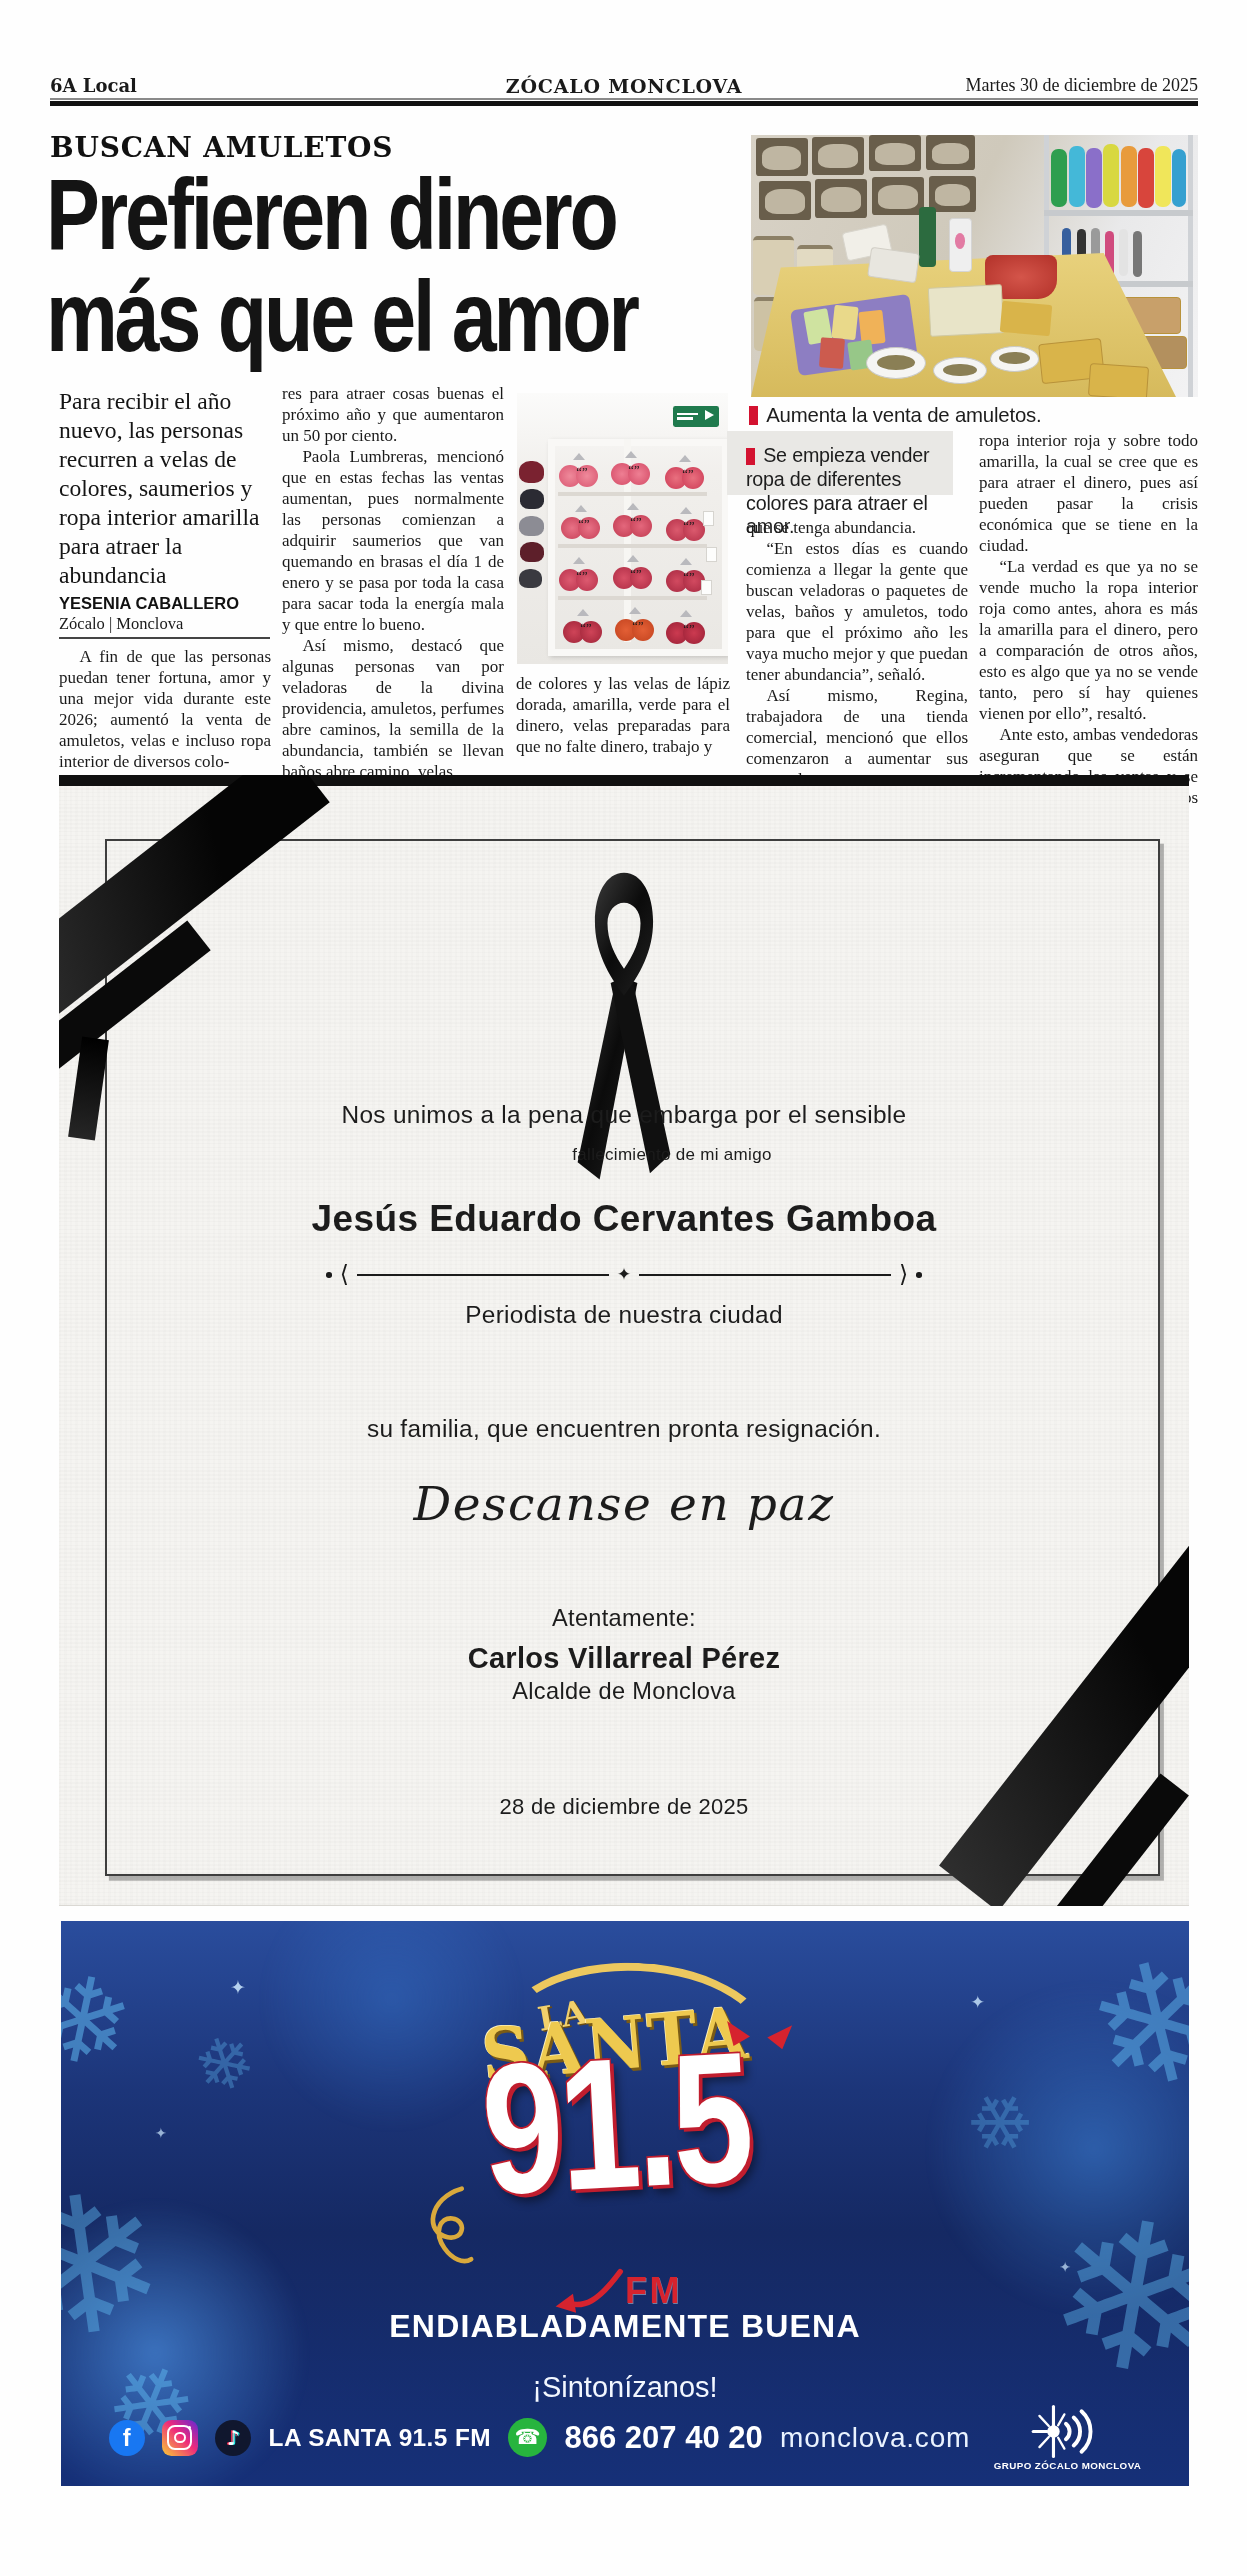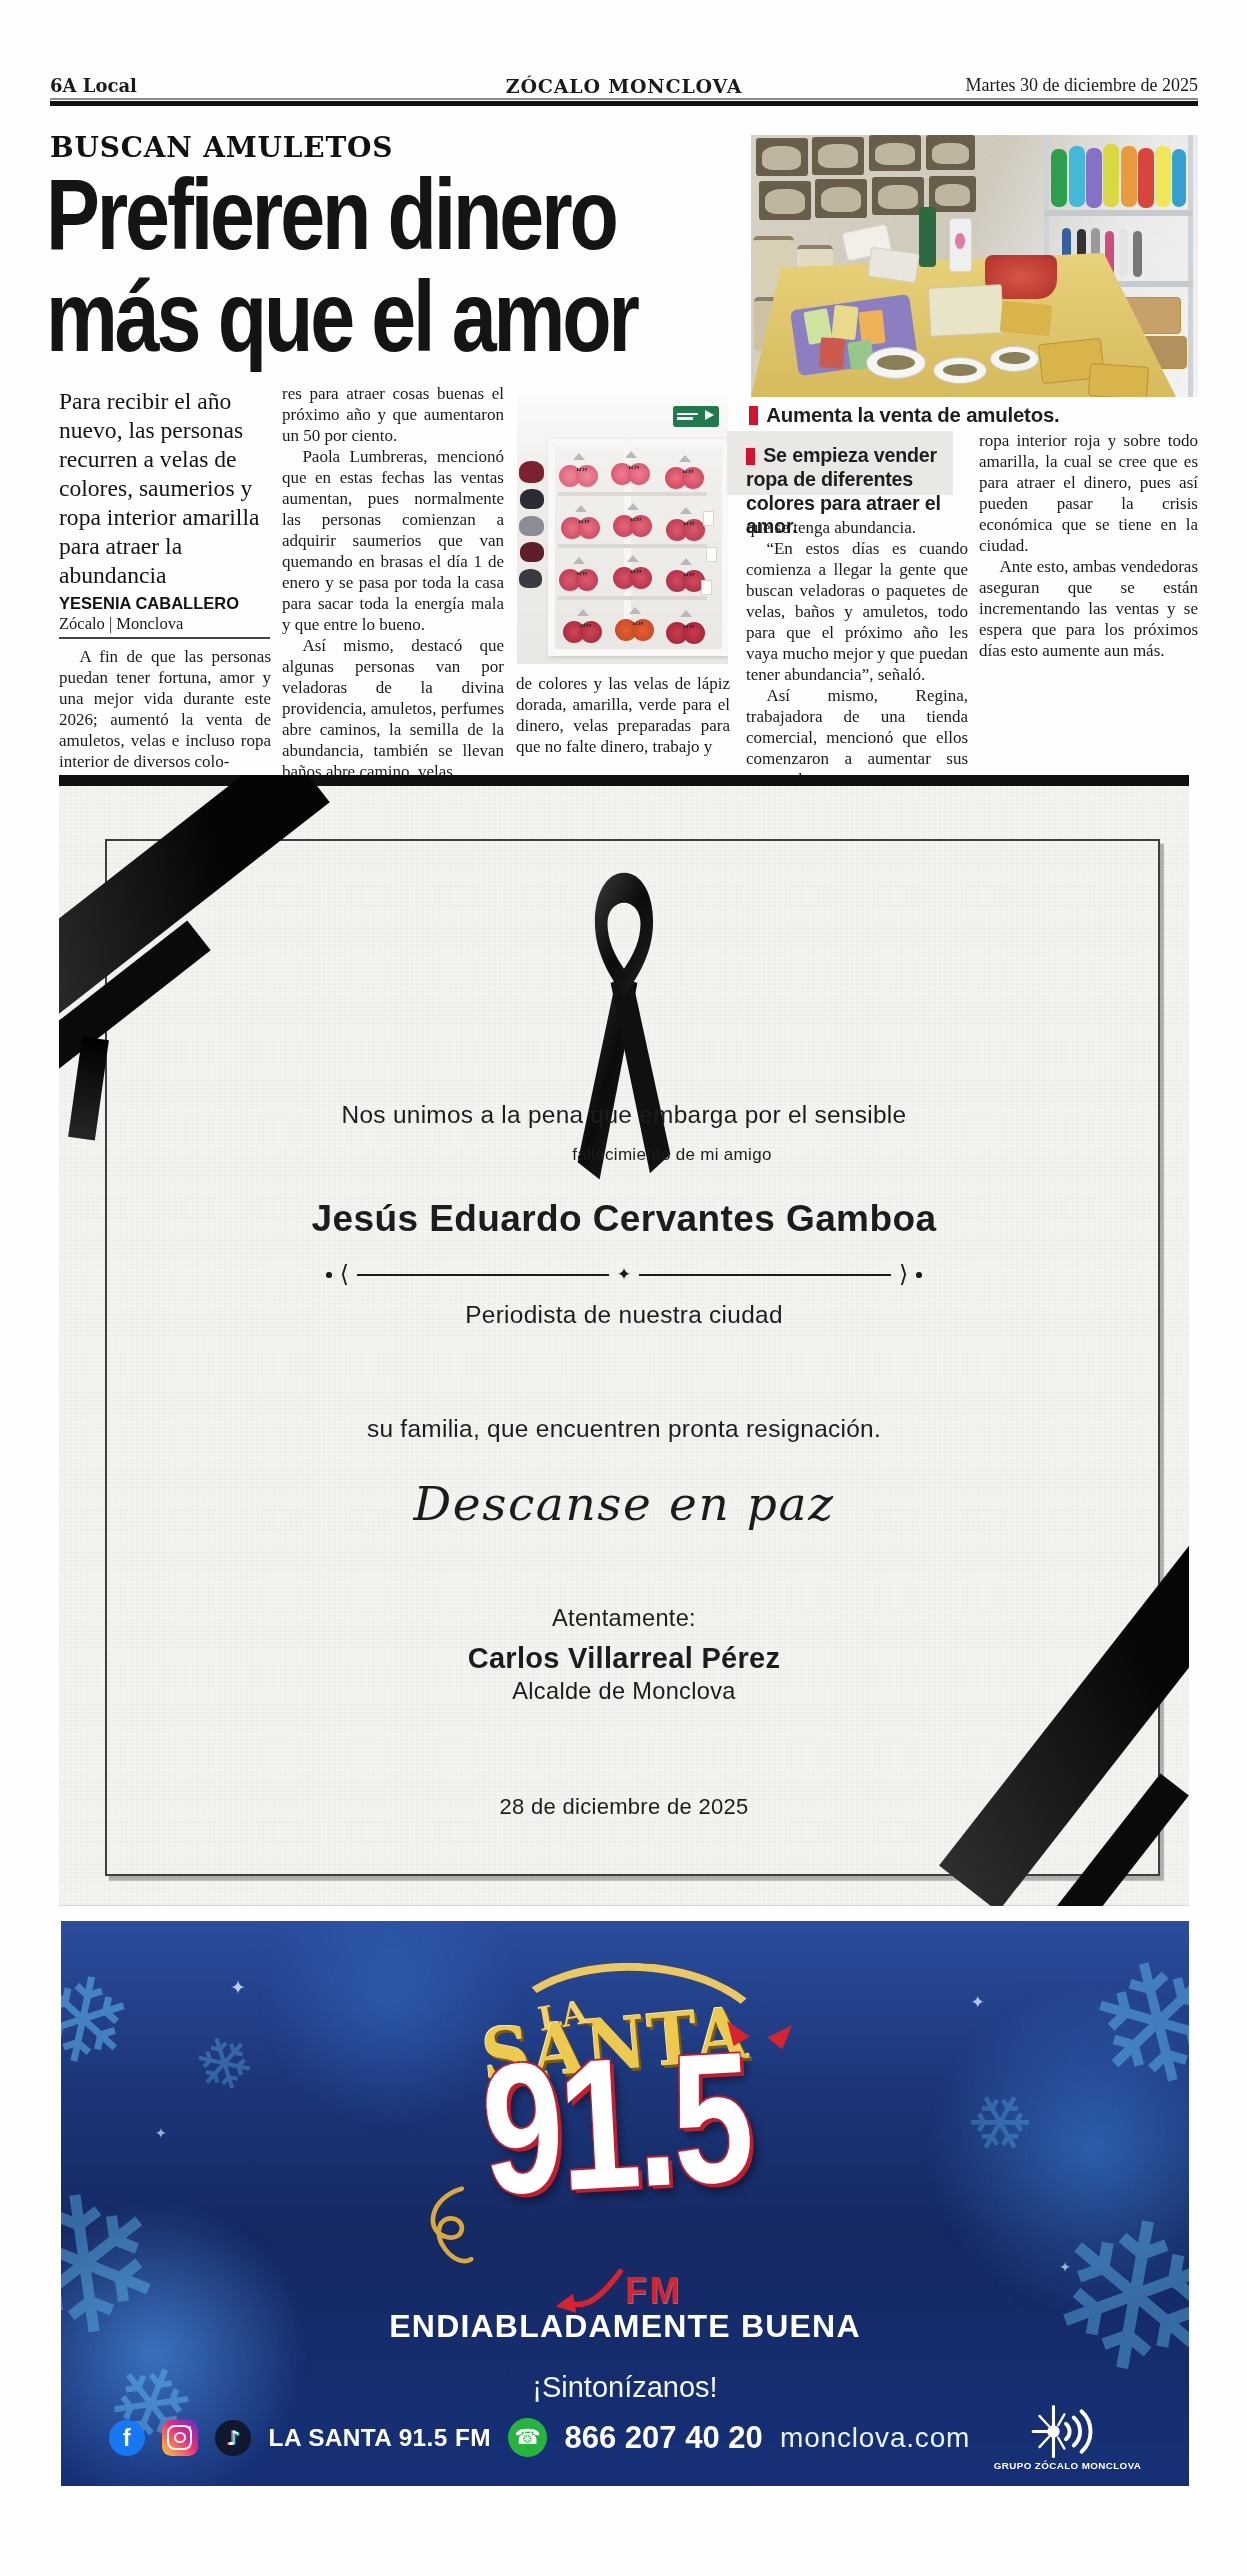--- a/index.html
+++ b/index.html
@@ -24,21 +24,21 @@
   #byline-rule{position:absolute;left:59px;top:637px;width:211px;height:1.6px;background:#444;}
   .col{position:absolute;font-size:17px;line-height:21px;}
   .col p{margin:0;text-align:justify;}
   .col p.ind{text-indent:20.4px;}
   #col1{left:59px;top:646px;width:212px;}
   #col2{left:282px;top:383px;width:222px;}
   #col3{left:516px;top:673px;width:214px;}
   #col4{left:746px;top:517px;width:222px;}
   #col5{left:979px;top:430px;width:219px;}
   
-  .cap{font-family:"Liberation Sans",sans-serif;font-weight:700;color:#1d1d1d;letter-spacing:-0.2px;}
+  .cap{font-family:"Liberation Sans",sans-serif;font-weight:400;color:#1d1d1d;letter-spacing:-0.2px;}
   .red-bullet{display:inline-block;width:8.6px;height:19px;background:#d31230;margin-right:8.6px;vertical-align:-3.1px;}
   #cap-amulets{position:absolute;left:749px;top:404px;font-size:20.4px;}
   #cap-lingerie{position:absolute;left:727px;top:431px;width:226px;height:64px;background:#e9e8e5;}
   #cap-lingerie .inner{padding:13.4px 11px 0 19px;font-size:19.7px;line-height:23.6px;}
   
   #photo-amulets{position:absolute;left:751px;top:135px;width:447px;height:262px;overflow:hidden;
      background:linear-gradient(115deg,#d8d2c6 0%,#cfc9bb 45%,#e9e9ea 72%,#f3f3f4 100%);}
   .cubby{position:absolute;background:#695e4b;border-radius:3.1px;}
   .cubby i{position:absolute;left:6.3px;top:7.9px;right:6.3px;bottom:6.3px;background:#cfc6b2;border-radius:40% 40% 30% 30%;opacity:.85;display:block;}
   .hangpack{position:absolute;background:#d9cfb4;border-radius:4.7px;border-top:4.7px solid #8c8066;}
@@ -247,20 +247,21 @@
   <div class="col" id="col3">
     <p>de colores y las velas de lápiz dorada, amarilla, verde para el dinero, velas preparadas para que no falte dinero, trabajo y</p>
   </div>
   <div class="col" id="col4">
     <p>que se tenga abundancia.</p>
     <p class="ind">“En estos días es cuando comienza a llegar la gente que buscan veladoras o paquetes de velas, baños y amuletos, todo para que el próximo año les vaya mucho mejor y que puedan tener abundancia”, señaló.</p>
     <p class="ind">Así mismo, Regina, trabajadora de una tienda comercial, mencionó que ellos comenzaron a aumentar sus ventas de</p>
   </div>
   <div class="col" id="col5">
     <p>ropa interior roja y sobre todo amarilla, la cual se cree que es para atraer el dinero, pues así pueden pasar la crisis económica que se tiene en la ciudad.</p>
+    <p class="ind">“La verdad es que ya no se vende mucho la ropa interior roja como antes, ahora es más la amarilla para el dinero, pero a comparación de otros años, esto es algo que ya no se vende tanto, pero sí hay quienes vienen por ello”, resaltó.</p>
     <p class="ind">Ante esto, ambas vendedoras aseguran que se están incrementando las ventas y se espera que para los próximos días esto aumente aun más.</p>
   </div>
 
   <div id="photo-lingerie">
     <div class="exit-sign">
         <u></u>
         <u></u>
         <b></b>
       </div>
     <div class="garm" style="left:1.6px;top:68px;width:25px;height:22px;background:#7a2230;"></div>

